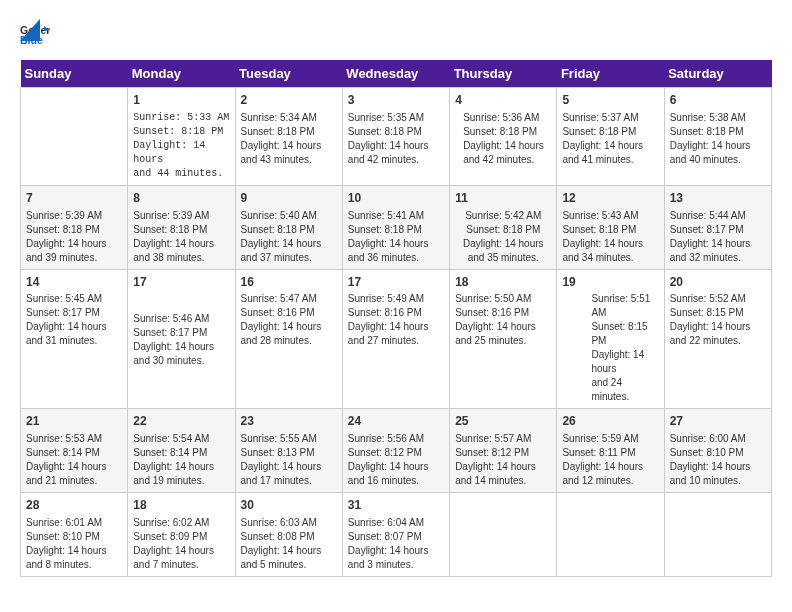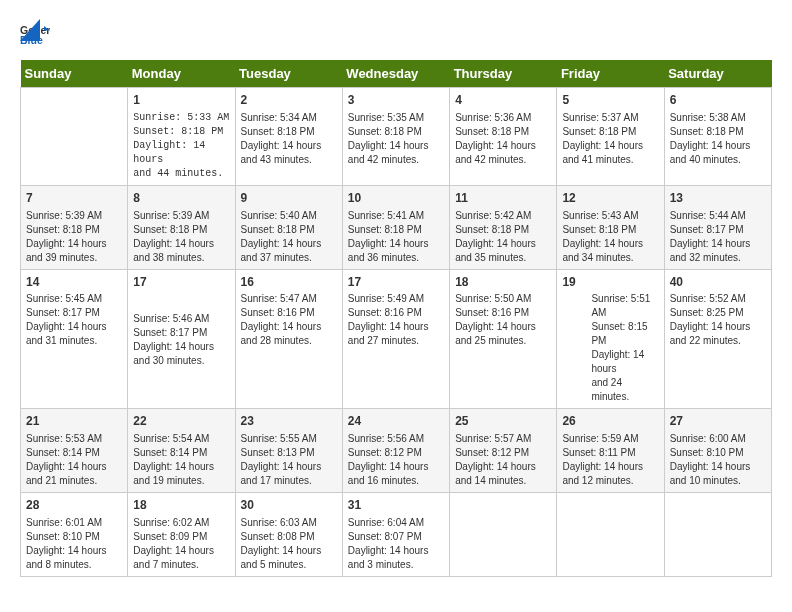--- a/index.html
+++ b/index.html
@@ -36,21 +36,21 @@
     .subtitle {
       font-size: 14px;
       color: #555;
     }
     table {
       width: 100%;
       border-collapse: collapse;
       font-size: 11px;
     }
     thead tr th {
-      background-color: #4d7c0f;
+      background-color: #4c1d95;
       color: #fff;
       padding: 6px 4px;
       text-align: left;
       font-size: 13px;
       font-weight: bold;
     }
     tbody tr td {
       border: 1px solid #ccc;
       vertical-align: top;
       padding: 4px 5px;
@@ -133,21 +133,21 @@
         </td>
         <td>
           <div class="day-number">3</div>
           <div class="day-info" style="white-space: pre-line;">Sunrise: 5:35 AM
 Sunset: 8:18 PM
 Daylight: 14 hours
 and 42 minutes.</div>
         </td>
         <td>
           <div class="day-number">4</div>
-          <div class="day-info" style="white-space: pre-line;">Sunrise: 5:36 AM
+          <div class="day-info" style="white-space: pre-line; margin-left: 8px;">Sunrise: 5:36 AM
 Sunset: 8:18 PM
 Daylight: 14 hours
 and 42 minutes.</div>
         </td>
         <td>
           <div class="day-number">5</div>
           <div class="day-info" style="white-space: pre-line;">Sunrise: 5:37 AM
 Sunset: 8:18 PM
 Daylight: 14 hours
 and 41 minutes.</div>
@@ -184,21 +184,21 @@
         </td>
         <td>
           <div class="day-number">10</div>
           <div class="day-info" style="white-space: pre-line;">Sunrise: 5:41 AM
 Sunset: 8:18 PM
 Daylight: 14 hours
 and 36 minutes.</div>
         </td>
         <td>
           <div class="day-number">11</div>
-          <div class="day-info" style="white-space: pre-line;">Sunrise: 5:42 AM
+          <div class="day-info" style="white-space: pre-line; text-align: center;">Sunrise: 5:42 AM
 Sunset: 8:18 PM
 Daylight: 14 hours
 and 35 minutes.</div>
         </td>
         <td>
           <div class="day-number">12</div>
           <div class="day-info" style="white-space: pre-line;">Sunrise: 5:43 AM
 Sunset: 8:18 PM
 Daylight: 14 hours
 and 34 minutes.</div>
@@ -248,23 +248,23 @@
 and 25 minutes.</div>
         </td>
         <td>
           <div class="day-number">19</div>
           <div class="day-info" style="white-space: pre-line; margin-left: 29px;">Sunrise: 5:51 AM
 Sunset: 8:15 PM
 Daylight: 14 hours
 and 24 minutes.</div>
         </td>
         <td>
-          <div class="day-number">40</div>
+          <div class="day-number">20</div>
           <div class="day-info" style="white-space: pre-line;">Sunrise: 5:52 AM
-Sunset: 8:25 PM
+Sunset: 8:15 PM
 Daylight: 14 hours
 and 22 minutes.</div>
         </td>
       </tr>
       <tr>
         <td>
           <div class="day-number">21</div>
           <div class="day-info" style="white-space: pre-line;">Sunrise: 5:53 AM
 Sunset: 8:14 PM
 Daylight: 14 hours

